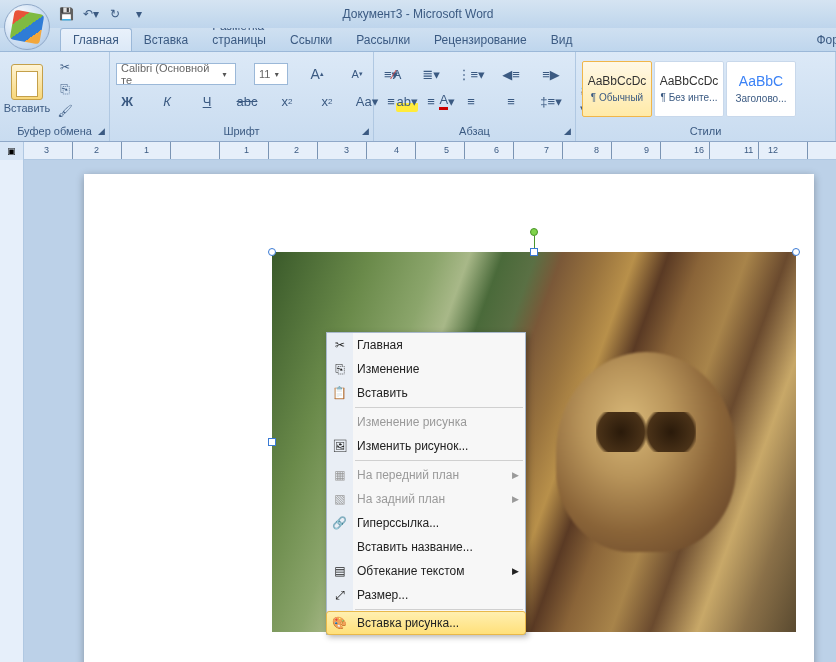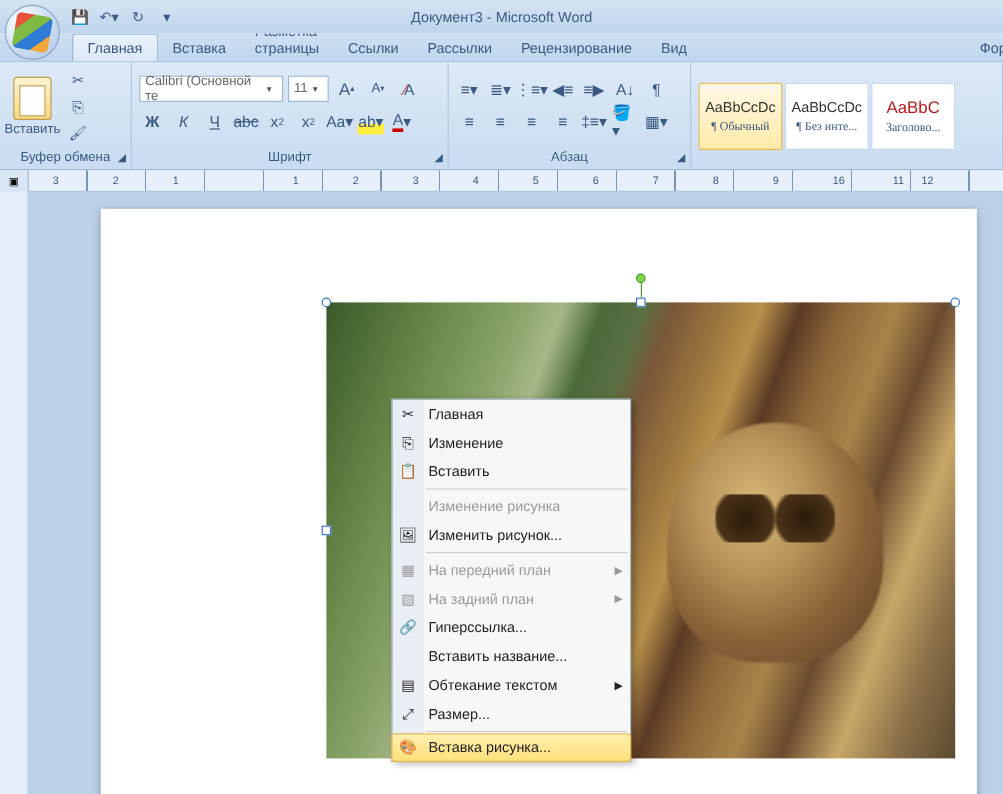--- a/index.html
+++ b/index.html
@@ -20,37 +20,37 @@
 .group-body { flex: 1; display: flex; align-items: center; gap: 2px; }
 .group-label { font-size: 11px; color: #3b5a82; text-align: center; height: 16px; display: flex; align-items: center; justify-content: center; position: relative; }
 .group-label .launcher { position: absolute; right: 0; font-size: 9px; color: #3b5a82; cursor: pointer; }
 .clipboard-paste { width: 46px; height: 68px; display: flex; flex-direction: column; align-items: center; justify-content: center; border-radius: 3px; cursor: pointer; }
 .clipboard-icon { width: 32px; height: 36px; background: linear-gradient(to bottom, #fef4d6, #f8d77a); border: 1px solid #c4a04a; border-radius: 3px; position: relative; }
 .clipboard-icon::before { content:""; position:absolute; top:6px; left:4px; width:20px; height:24px; background:#fff; border:1px solid #c4a04a; }
 .clipboard-label { font-size: 11px; color: #3b5a82; margin-top: 2px; }
 .clip-small { display: flex; flex-direction: column; gap: 2px; margin-left: 2px; }
 .small-btn { width: 22px; height: 20px; display: flex; align-items: center; justify-content: center; font-size: 12px; color: #3b5a82; cursor: pointer; border-radius: 2px; }
 .font-group { width: 264px; }
-.font-row { display: flex; gap: 4px; align-items: flex-start; margin-bottom: 2px; }
+.font-row { display: flex; gap: 18px; align-items: flex-start; margin-bottom: 2px; }
 .combo { height: 22px; background: #fff; border: 1px solid #9bb8d8; font-size: 11px; display: flex; align-items: center; padding: 0 4px; color: #666; }
 .combo.name { width: 120px; }
 .combo.size { width: 34px; }
 .combo-arrow { width: 14px; text-align: center; font-size: 8px; color: #555; }
 .icon-btn { width: 22px; height: 22px; display: flex; align-items: center; justify-content: center; font-size: 13px; cursor: pointer; border-radius: 2px; color: #3b5a82; }
 .icon-btn.bold { font-weight: bold; }
 .icon-btn.italic { font-style: italic; }
 .icon-btn.underline { text-decoration: underline; }
 .icon-btn.strike { text-decoration: line-through; }
 .para-group { width: 202px; }
 .styles-group { flex: 1; min-width: 0; }
 .style-gallery { display: flex; gap: 2px; overflow: hidden; }
 .style-item { width: 70px; height: 56px; background: #fff; border: 1px solid #c8d8eb; border-radius: 2px; display: flex; flex-direction: column; align-items: center; justify-content: center; font-size: 10px; cursor: pointer; }
 .style-item.active { border: 1px solid #f0b64a; background: linear-gradient(to bottom, #fff8e6, #ffeaa8); }
 .style-preview { font-size: 12px; color: #333; margin-bottom: 4px; }
-.style-name { color: #3b5a82; font-size: 10px; font-family: Liberation Serif, serif; }
+.style-name { color: #3b5a82; font-size: 10px; }
 .ruler-h { height: 18px; background: #e6effa; border-bottom: 1px solid #b0c8e2; display: flex; position: relative; }
 .ruler-h-corner { width: 24px; height: 18px; background: #d8e6f6; border-right: 1px solid #b0c8e2; display: flex; align-items: center; justify-content: center; font-size: 9px; }
 .ruler-h-scale { flex: 1; position: relative; font-size: 9px; color: #3b5a82; background: repeating-linear-gradient(to right, transparent 0, transparent 48px, #7a94b4 48px, #7a94b4 49px); }
 .ruler-h-scale span { position: absolute; top: 3px; }
 .work-area { height: 502px; display: flex; background: #fff; }
 .ruler-v { width: 24px; background: #e6effa; border-right: 1px solid #b0c8e2; position: relative; }
 .doc-viewport { flex: 1; background: #bcd1e8; overflow: hidden; position: relative; padding: 14px 0 0 60px; }
 .page { width: 730px; height: 600px; background: #fff; box-shadow: 0 2px 8px rgba(0,0,0,0.3); position: relative; padding: 78px 0 0 188px; }
 .image-frame { width: 524px; height: 380px; position: relative; }
 .image-content { width: 100%; height: 100%; background: linear-gradient(110deg, #3a5a2a 0%, #6a8a4a 15%, #8ba56b 25%, #a8b888 30%, #4a6a3a 35%, #5a7044 40%, #7a5838 44%, #9a743e 50%, #b8904a 55%, #5a3a24 60%, #8a6438 65%, #a8844a 72%, #6a4a2e 78%, #c8a868 85%, #8a7048 92%, #5a4a30 100%); position: relative; overflow: hidden; }
@@ -183,25 +183,28 @@
       <div class="style-gallery">
         <div class="style-item active">
           <div class="style-preview">AaBbCcDc</div>
           <div class="style-name">¶ Обычный</div>
         </div>
         <div class="style-item">
           <div class="style-preview">AaBbCcDc</div>
           <div class="style-name">¶ Без инте...</div>
         </div>
         <div class="style-item">
-          <div class="style-preview" style="color:#b91c1c;font-size:14px">AaBbC</div>
+          <div class="style-preview" style="color:#3b82f6;font-size:14px">AaBbC</div>
           <div class="style-name">Заголово...</div>
         </div>
       </div>
     </div>
+    <div class="group-label">
+        <span>Стили</span>
+      </div>
   </div>
 </div>
 
 <div class="ruler-h">
   <div class="ruler-h-corner">▣</div>
   <div class="ruler-h-scale">
     <span style="left:20px">3</span>
       <span style="left:70px">2</span>
       <span style="left:120px">1</span>
     <span style="left:220px">1</span>

